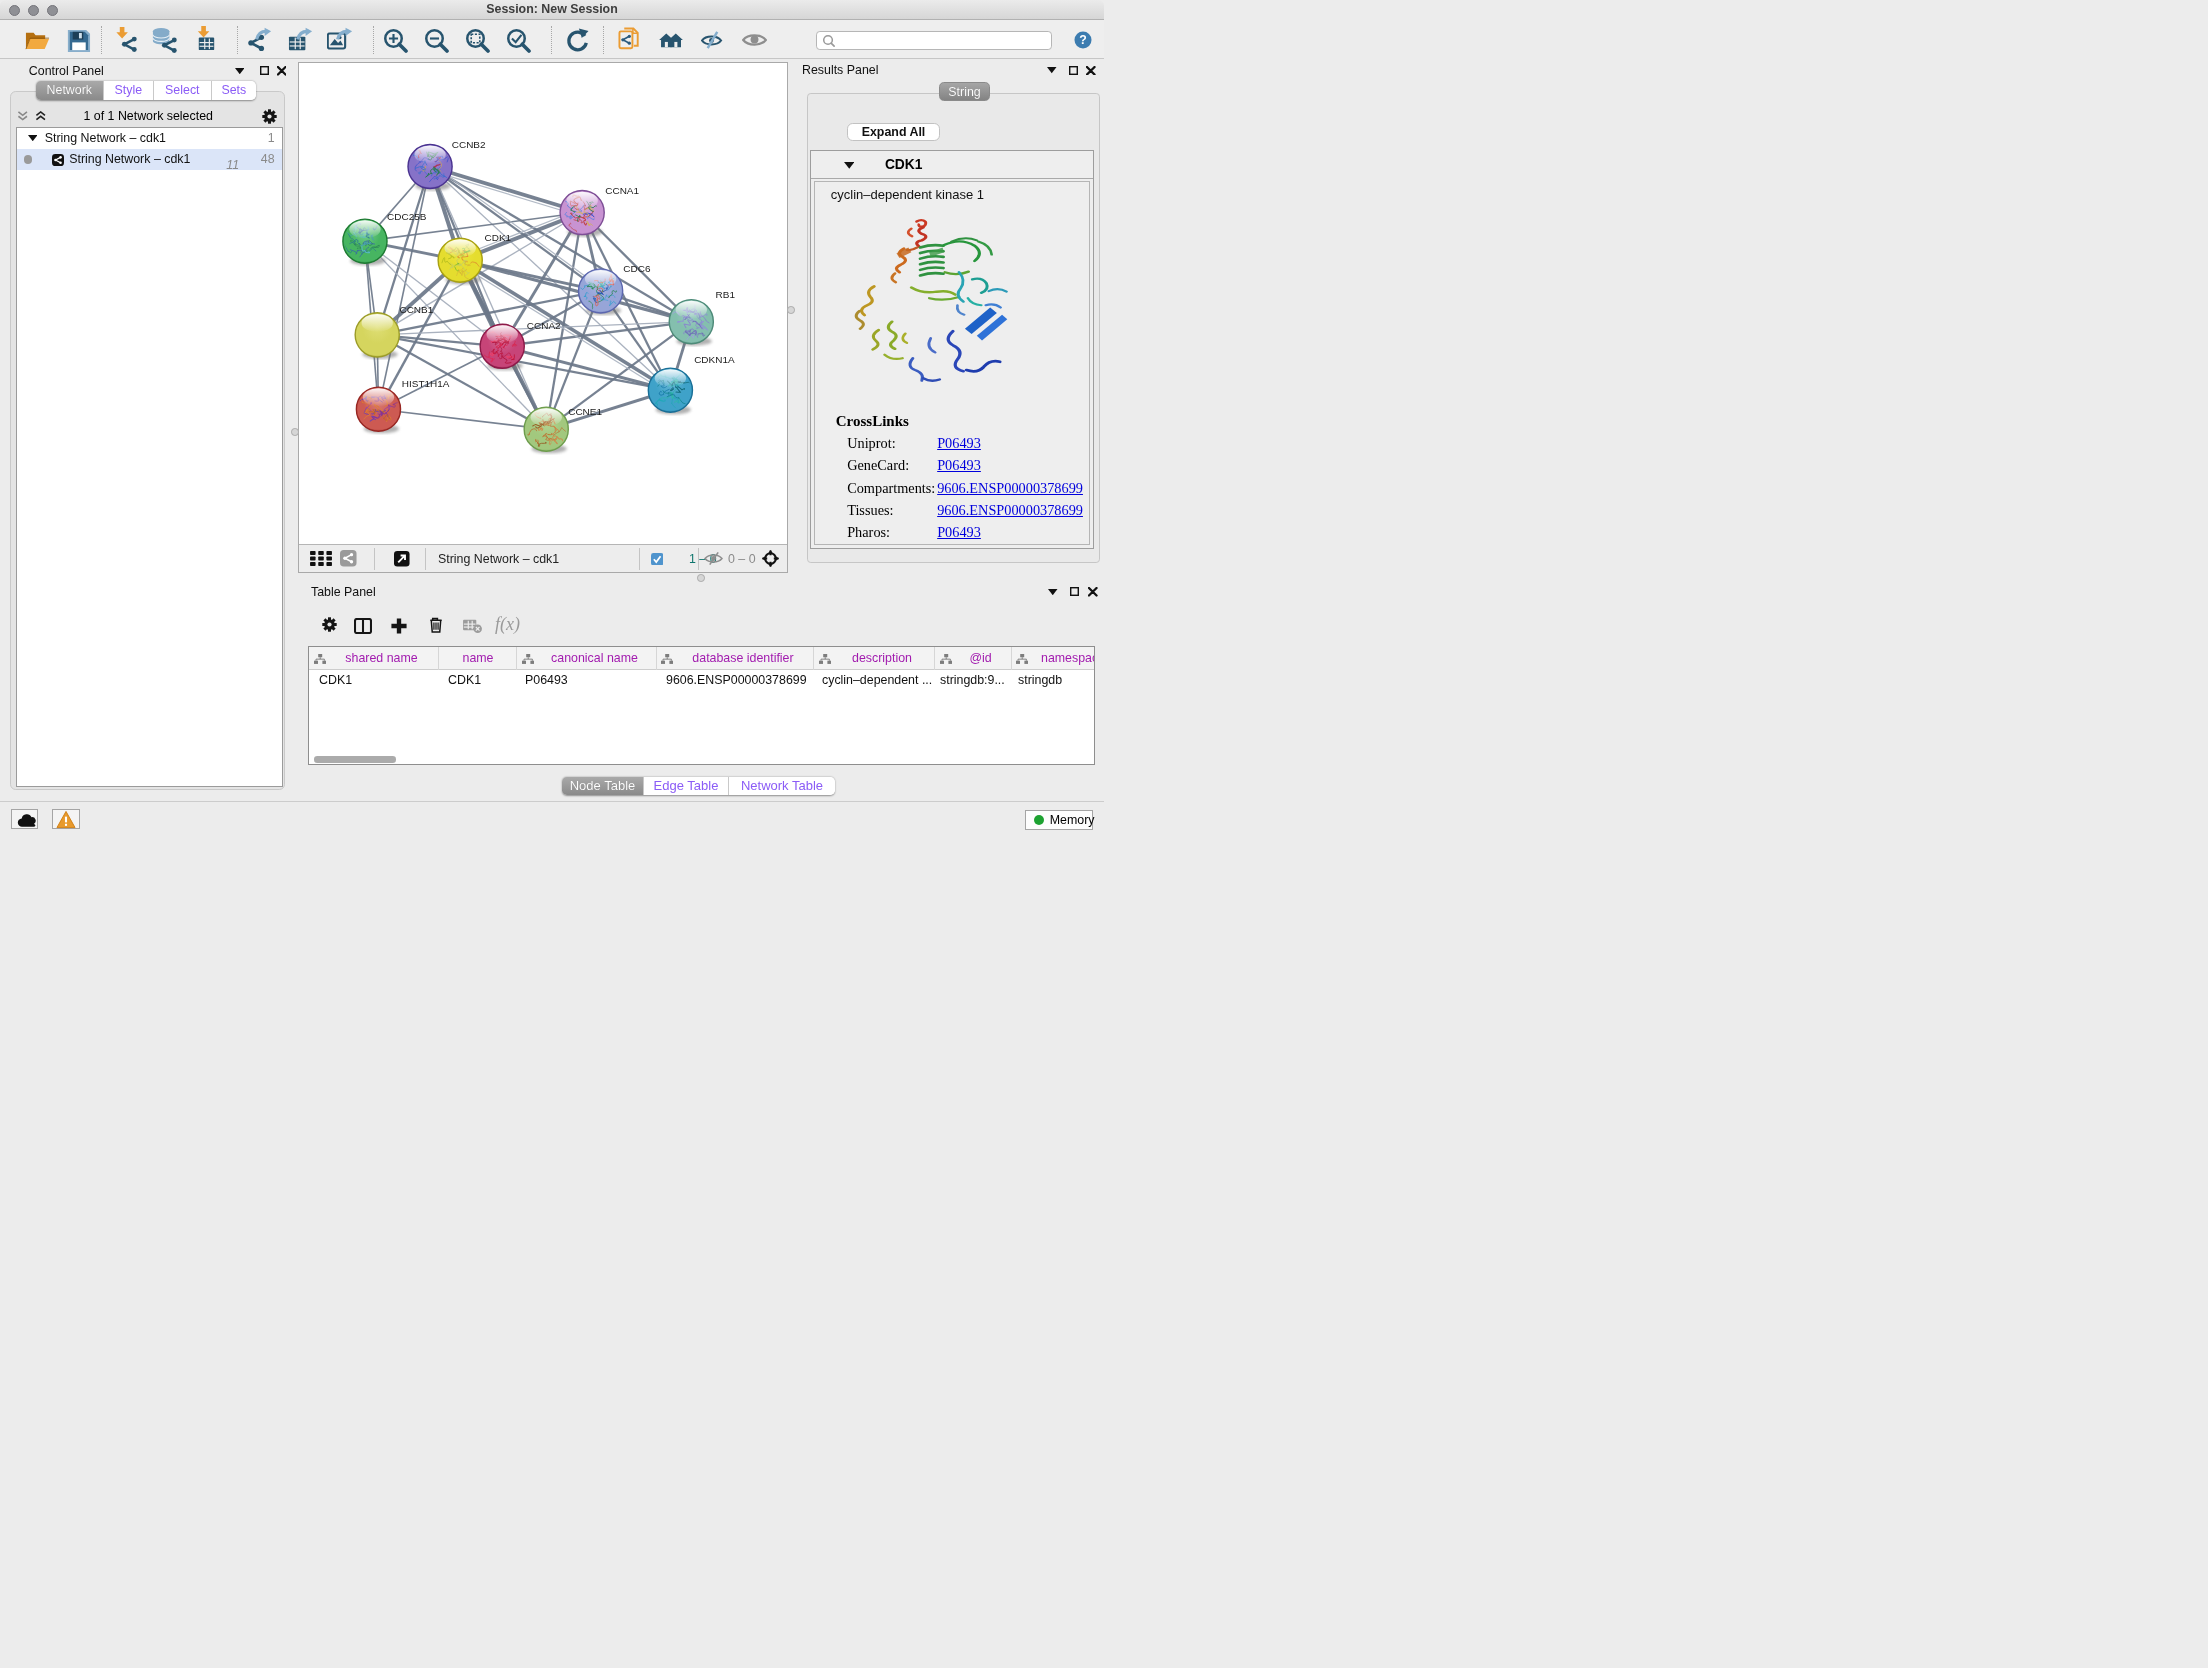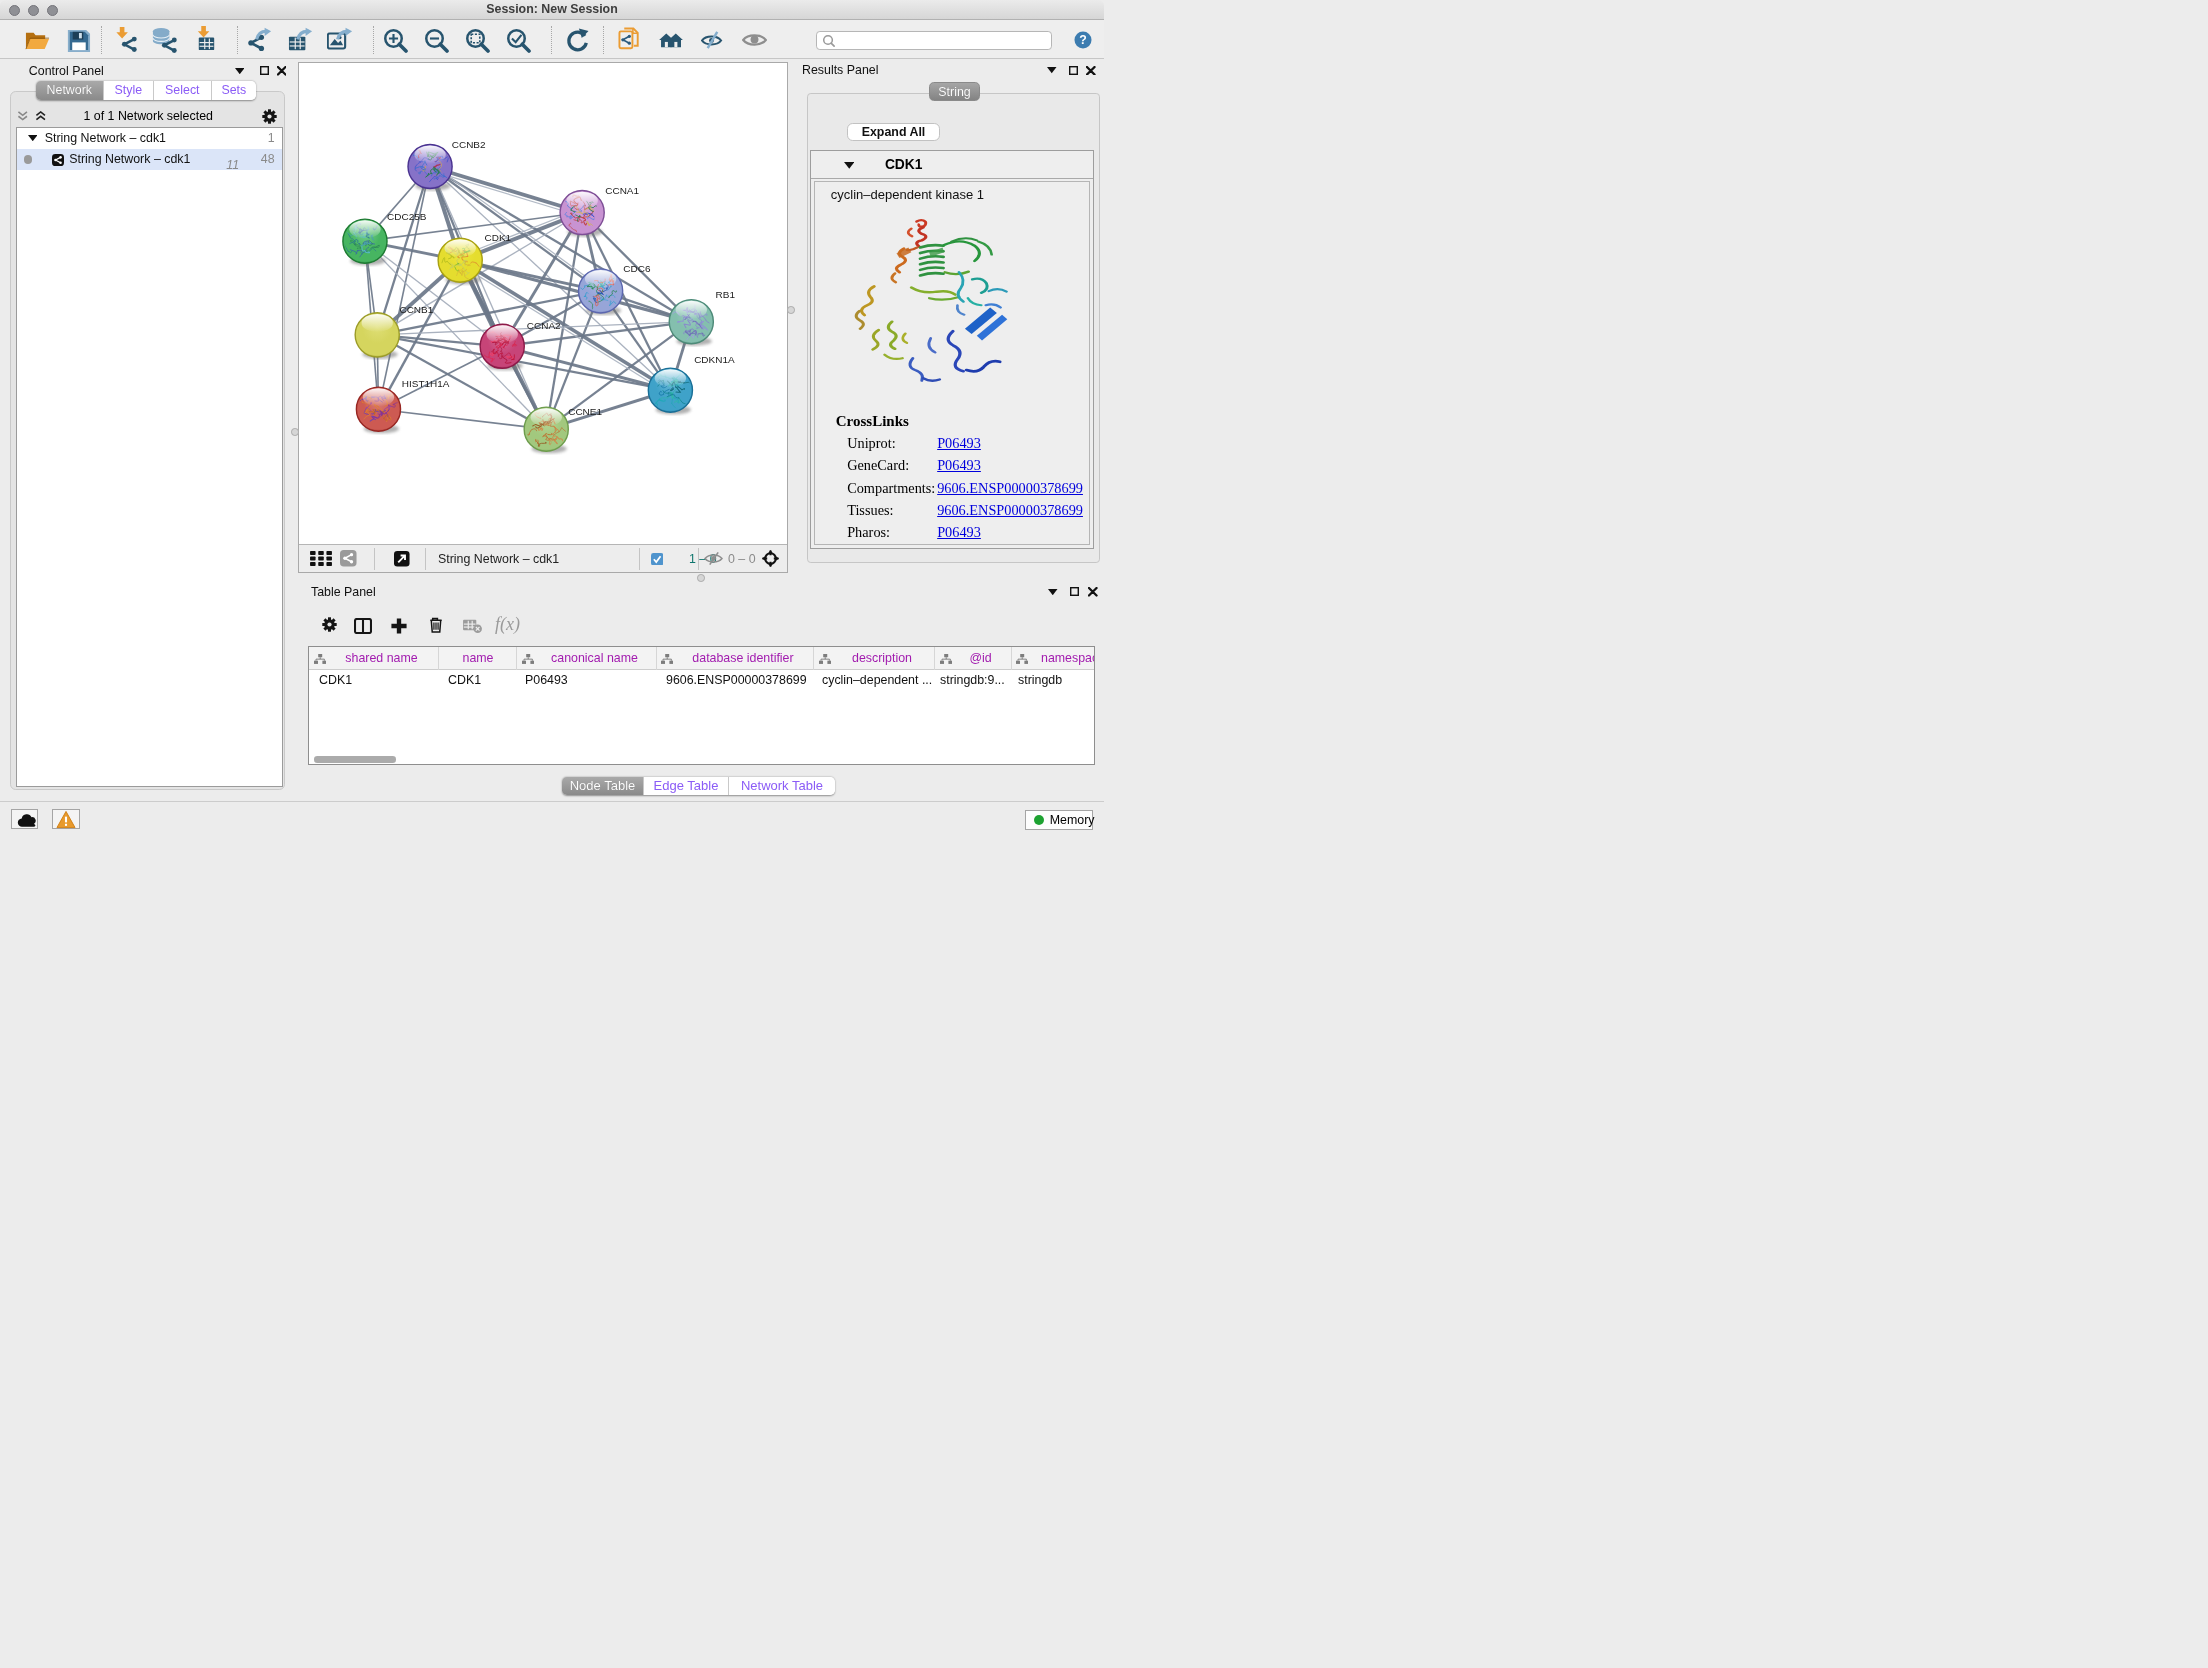--- a/index.html
+++ b/index.html
@@ -34,21 +34,21 @@
 .nrow { position:relative; width:100%; height:21px; font-size:12.4px; color:#111; }
 .nrow.sel { background:#dbe5f8; }
 #npanel { position:absolute; left:298px; top:62px; width:490px; height:511px;
   background:#fff; border:1px solid #a9a9a9; }
 #nstatus { position:absolute; left:0; bottom:0; width:488px; height:28px;
   background:#ededed; border-top:1px solid #b5b5b5; font-size:12.4px; color:#222; }
 .nsep { position:absolute; top:2.9px; height:22px; width:0; border-left:1px solid #c4c4c4; }
 #rpanel { position:absolute; left:790px; top:59px; width:314px; height:514px; }
 #rbox { position:absolute; left:17px; top:34px; width:293px; height:470px;
   background:#e9e9e9; border:1px solid #c6c6c6; border-radius:3.8px; }
-#stringtab { position:absolute; left:139px; top:23px; width:51px; height:19px;
+#stringtab { position:absolute; left:149px; top:23px; width:51px; height:19px;
   background:linear-gradient(#a6a6a6,#838383); border:1px solid #8a8a8a; border-radius:4.8px;
   color:#fff; font-size:12.4px; text-align:center; line-height:18px;
   text-shadow:0 -0.5px 0 rgba(0,0,0,0.4); z-index:5; }
 .rbtn { position:absolute; top:29px; height:18px; background:#fff; border:1px solid #c2c2c2;
   border-radius:5.7px; font-size:12.4px; font-weight:bold; color:#111; text-align:center; line-height:16px; }
 #rinner { position:absolute; left:1.9px; top:56px; width:284px; height:399px;
   border:1px solid #9d9d9d; background:#eeeeee; }
 #cdkhead { position:absolute; left:0; top:0; width:100%; height:28px; border-bottom:1px solid #a9a9a9; }
 #rsub { position:absolute; left:2.9px; top:30px; right:2.9px; bottom:2.9px; border:1px solid #b5b5b5; }
 #rdesc { font-size:13px; color:#111; position:absolute; left:16px; top:4.8px; }

